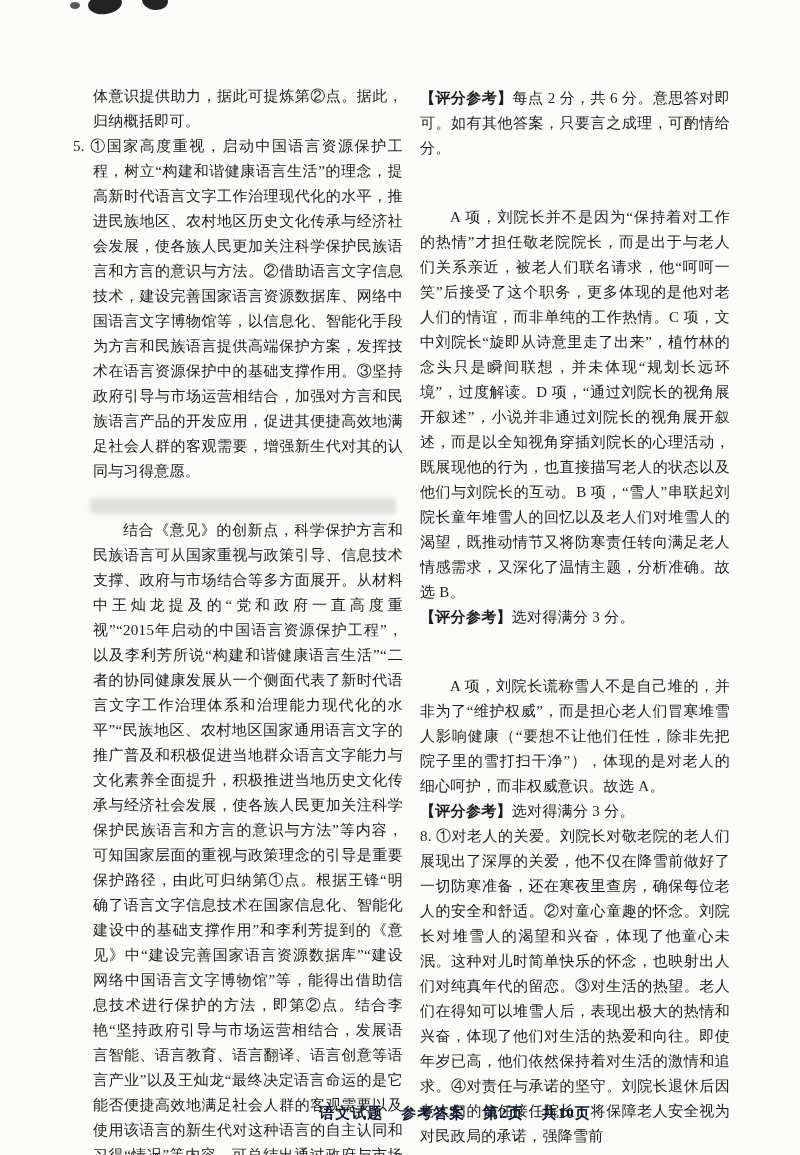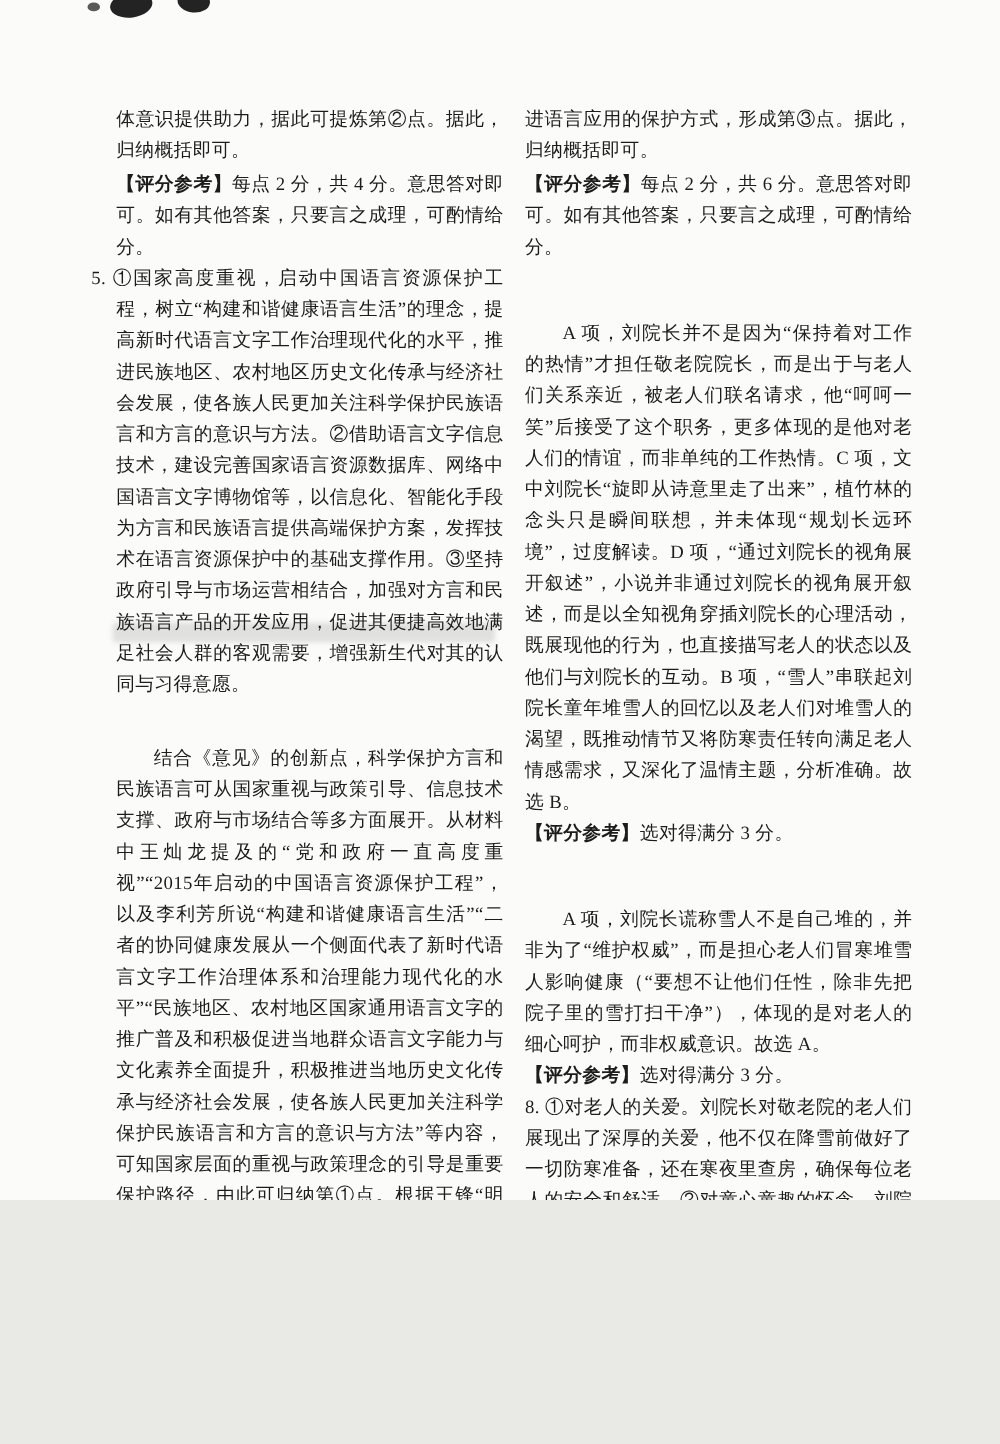--- a/index.html
+++ b/index.html
@@ -4,21 +4,21 @@
 <style>
   * { margin: 0; padding: 0; box-sizing: border-box; }
   html, body { width: 800px; height: 1155px; }
   body {
     background: #e9e9e6;
     font-family: "Liberation Serif", "DejaVu Serif", serif;
   }
   .page {
     position: relative;
     width: 800px;
-    height: 960px;
+    height: 1155px;
     background: #fbfbf9;
     overflow: hidden;
     color: #1c1c1c;
   }
   .column {
     position: absolute;
     top: 84px;
     width: 310px;
     font-size: 15px;
     line-height: 25px;
@@ -70,36 +70,30 @@
 
   <div class="artifact a1"></div>
   <div class="artifact a2"></div>
   <div class="artifact a3"></div>
   <div class="smudge"></div>
 
   <div class="column col-left">
     <p class="para">
       <span>体意识提供助力，据此可提炼第②点。据此，归纳概括即可。</span>
     </p>
-    <p class="para gap-small">
-      <span class="bold-label">【评分参考】</span><span>每点 2 分，共 4 分。意思答对即可。如有其他答案，只要言之成理，可酌情给分。</span>
-    </p>
     <p class="para hang-num">
       <span>5.</span>
       <span>①国家高度重视，启动中国语言资源保护工程，树立“构建和谐健康语言生活”的理念，提高新时代语言文字工作治理现代化的水平，推进民族地区、农村地区历史文化传承与经济社会发展，使各族人民更加关注科学保护民族语言和方言的意识与方法。②借助语言文字信息技术，建设完善国家语言资源数据库、网络中国语言文字博物馆等，以信息化、智能化手段为方言和民族语言提供高端保护方案，发挥技术在语言资源保护中的基础支撑作用。③坚持政府引导与市场运营相结合，加强对方言和民族语言产品的开发应用，促进其便捷高效地满足社会人群的客观需要，增强新生代对其的认同与习得意愿。</span>
     </p>
     <p class="para indent2 gap-before-lg">
       <span>结合《意见》的创新点，科学保护方言和民族语言可从国家重视与政策引导、信息技术支撑、政府与市场结合等多方面展开。从材料中王灿龙提及的“党和政府一直高度重视”“2015年启动的中国语言资源保护工程”，以及李利芳所说“构建和谐健康语言生活”“二者的协同健康发展从一个侧面代表了新时代语言文字工作治理体系和治理能力现代化的水平”“民族地区、农村地区国家通用语言文字的推广普及和积极促进当地群众语言文字能力与文化素养全面提升，积极推进当地历史文化传承与经济社会发展，使各族人民更加关注科学保护民族语言和方言的意识与方法”等内容，可知国家层面的重视与政策理念的引导是重要保护路径，由此可归纳第①点。根据王锋“明确了语言文字信息技术在国家信息化、智能化建设中的基础支撑作用”和李利芳提到的《意见》中“建设完善国家语言资源数据库”“建设网络中国语言文字博物馆”等，能得出借助信息技术进行保护的方法，即第②点。结合李艳“坚持政府引导与市场运营相结合，发展语言智能、语言教育、语言翻译、语言创意等语言产业”以及王灿龙“最终决定语言命运的是它能否便捷高效地满足社会人群的客观需要以及使用该语言的新生代对这种语言的自主认同和习得“情况”等内容，可总结出通过政府与市场结合促</span>
     </p>
   </div>
 
   <div class="column col-right">
-    <p class="para">
-      <span>进语言应用的保护方式，形成第③点。据此，归纳概括即可。</span>
-    </p>
     <p class="para gap-small">
       <span class="bold-label">【评分参考】</span><span>每点 2 分，共 6 分。意思答对即可。如有其他答案，只要言之成理，可酌情给分。</span>
     </p>
     <p class="para indent2 gap-before-xl">
       <span>A 项，刘院长并不是因为“保持着对工作的热情”才担任敬老院院长，而是出于与老人们关系亲近，被老人们联名请求，他“呵呵一笑”后接受了这个职务，更多体现的是他对老人们的情谊，而非单纯的工作热情。C 项，文中刘院长“旋即从诗意里走了出来”，植竹林的念头只是瞬间联想，并未体现“规划长远环境”，过度解读。D 项，“通过刘院长的视角展开叙述”，小说并非通过刘院长的视角展开叙述，而是以全知视角穿插刘院长的心理活动，既展现他的行为，也直接描写老人的状态以及他们与刘院长的互动。B 项，“雪人”串联起刘院长童年堆雪人的回忆以及老人们对堆雪人的渴望，既推动情节又将防寒责任转向满足老人情感需求，又深化了温情主题，分析准确。故选 B。</span>
     </p>
     <p class="para">
       <span class="bold-label">【评分参考】</span><span>选对得满分 3 分。</span>
     </p>
     <p class="para indent2 gap-before-xl">

